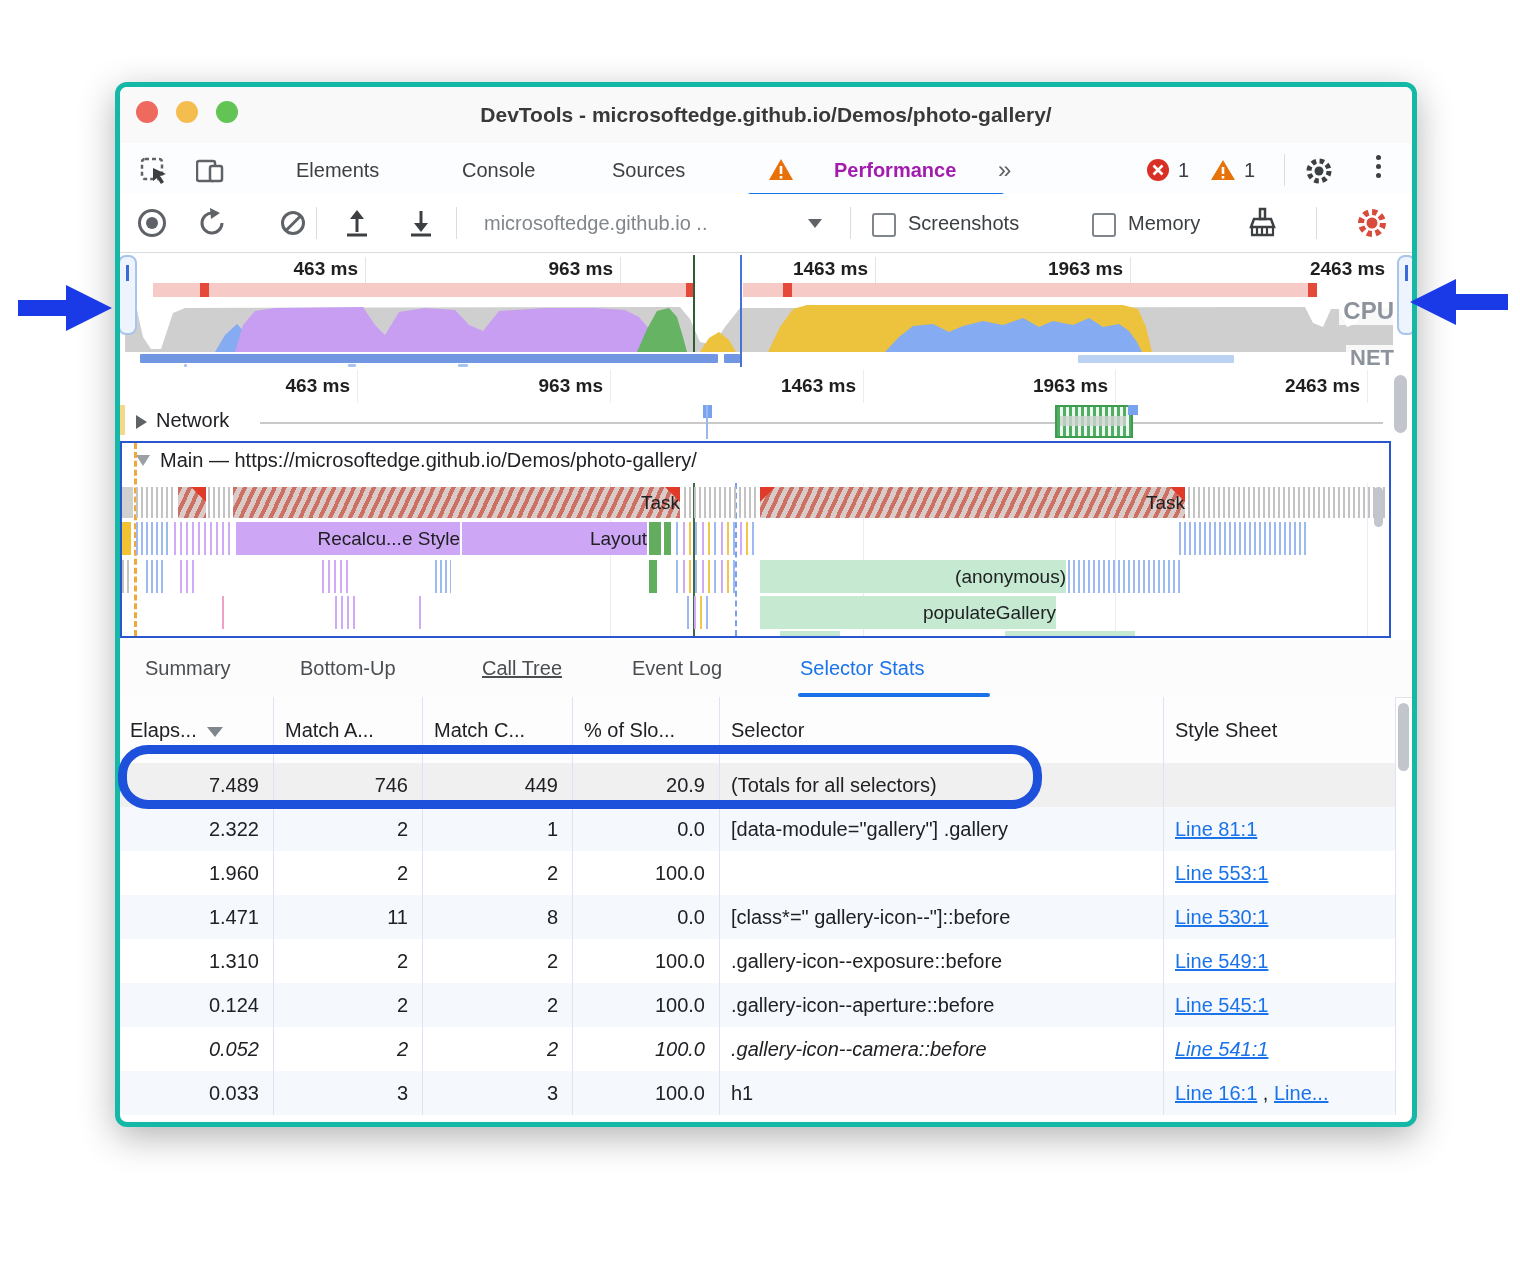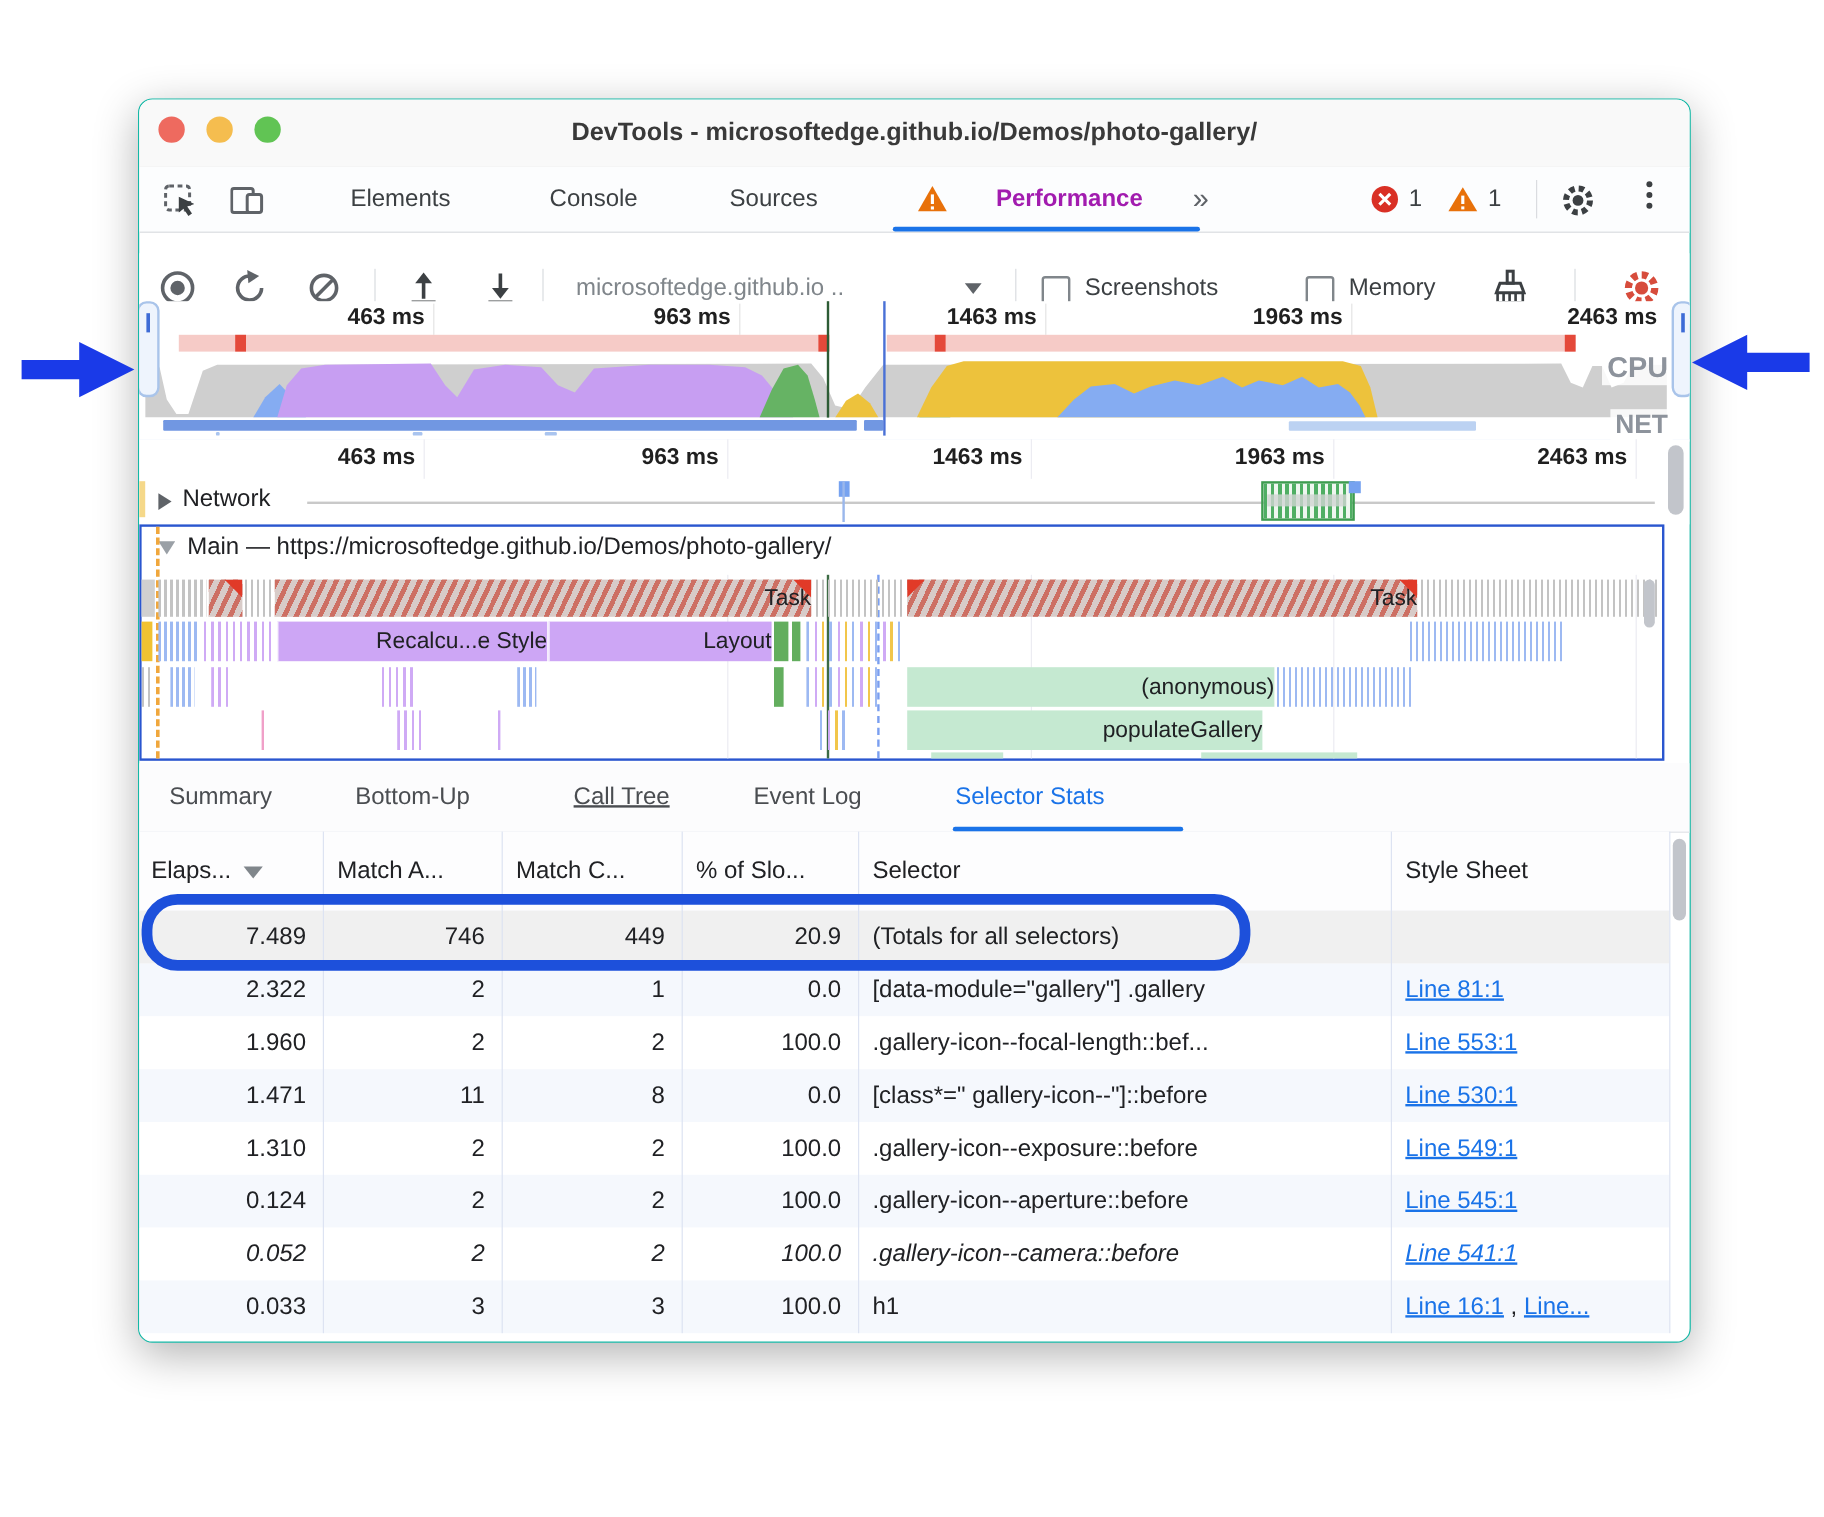--- a/index.html
+++ b/index.html
@@ -1,28 +1,28 @@
 <!DOCTYPE html>
 <html><head>
 <meta charset="utf-8">
 <style>
   html,body{margin:0;padding:0;background:#ffffff;}
   .canvas{position:relative;width:1520px;height:1264px;background:#fff;overflow:hidden;
           font-family:"Liberation Sans",sans-serif;color:#202124;}
   .abs{position:absolute;}
   
   .window{position:absolute;left:115px;top:82px;width:1292px;height:1035px;background:#fff;
-          border:1px solid #14b8a6;border-radius:12px;box-shadow:0 10px 36px rgba(0,0,0,.3);overflow:hidden;}
+          border:5px solid #14b8a6;border-radius:12px;box-shadow:0 10px 36px rgba(0,0,0,.3);overflow:hidden;}
   .titlebar{position:absolute;left:0;top:0;width:100%;height:56px;background:#f9f9f9;border-bottom:1px solid #dcdcdc;}
   .tl{position:absolute;top:14px;width:22px;height:22px;border-radius:50%;}
   .title{position:absolute;left:0;top:0;width:100%;height:56px;line-height:56px;text-align:center;
          font-size:21px;font-weight:bold;color:#393939;}
   .tabbar{position:absolute;left:0;top:56px;width:100%;height:54px;background:#fcfdfe;border-bottom:1px solid #dadce0;}
   .tab{position:absolute;top:0;height:54px;line-height:54px;font-size:20px;color:#3c4043;}
-  .toolbar{position:absolute;left:0;top:128px;width:100%;height:58px;background:#fff;border-bottom:1px solid #dadce0;}
+  .toolbar{position:absolute;left:0;top:107px;width:100%;height:58px;background:#fff;border-bottom:1px solid #dadce0;padding-left:19px;}
   .vdiv{position:absolute;top:13px;width:1px;height:32px;background:#dadce0;}
   .ckbox{position:absolute;top:19px;width:20px;height:20px;border:2px solid #80868b;border-radius:3px;background:#fff;}
   .tool-label{position:absolute;top:0;height:58px;line-height:58px;font-size:20px;color:#3c4043;}
   
   .overview{position:absolute;left:0;top:168px;width:100%;height:115px;background:#fff;border-bottom:2px solid #d9e4f6;}
   .ovtick{position:absolute;top:2px;width:1px;height:26px;background:#e4e4e4;}
   .ovlab{position:absolute;top:1px;height:26px;line-height:26px;font-size:19px;font-weight:600;color:#1f1f1f;text-align:right;}
   .ltseg{position:absolute;top:28px;height:14px;background:#f6cbc7;}
   .ltred{position:absolute;top:28px;height:14px;background:#e4493a;}
   .netbar{position:absolute;background:#7197e2;border-radius:1px;}
@@ -372,21 +372,20 @@
       <div class="cell num" style="left:304px;width:134px;">1</div>
       <div class="cell num" style="left:454px;width:131px;">0.0</div>
       <div class="cell" style="left:611px;width:426px;">[data-module="gallery"] .gallery</div>
       <div class="cell" style="left:1055px;width:214px;"><span class="link">Line 81:1</span></div>
     </div>
     <div class="grow" style="top:764px;background:#ffffff;">
       <div class="cell num" style="left:1px;width:138px;">1.960</div>
       <div class="cell num" style="left:155px;width:133px;">2</div>
       <div class="cell num" style="left:304px;width:134px;">2</div>
       <div class="cell num" style="left:454px;width:131px;">100.0</div>
-      <div class="cell" style="left:611px;width:426px;">.gallery-icon--focal-length::bef...</div>
       <div class="cell" style="left:1055px;width:214px;"><span class="link">Line 553:1</span></div>
     </div>
     <div class="grow" style="top:808px;background:#f5f8fd;">
       <div class="cell num" style="left:1px;width:138px;">1.471</div>
       <div class="cell num" style="left:155px;width:133px;">11</div>
       <div class="cell num" style="left:304px;width:134px;">8</div>
       <div class="cell num" style="left:454px;width:131px;">0.0</div>
       <div class="cell" style="left:611px;width:426px;">[class*=" gallery-icon--"]::before</div>
       <div class="cell" style="left:1055px;width:214px;"><span class="link">Line 530:1</span></div>
     </div>

